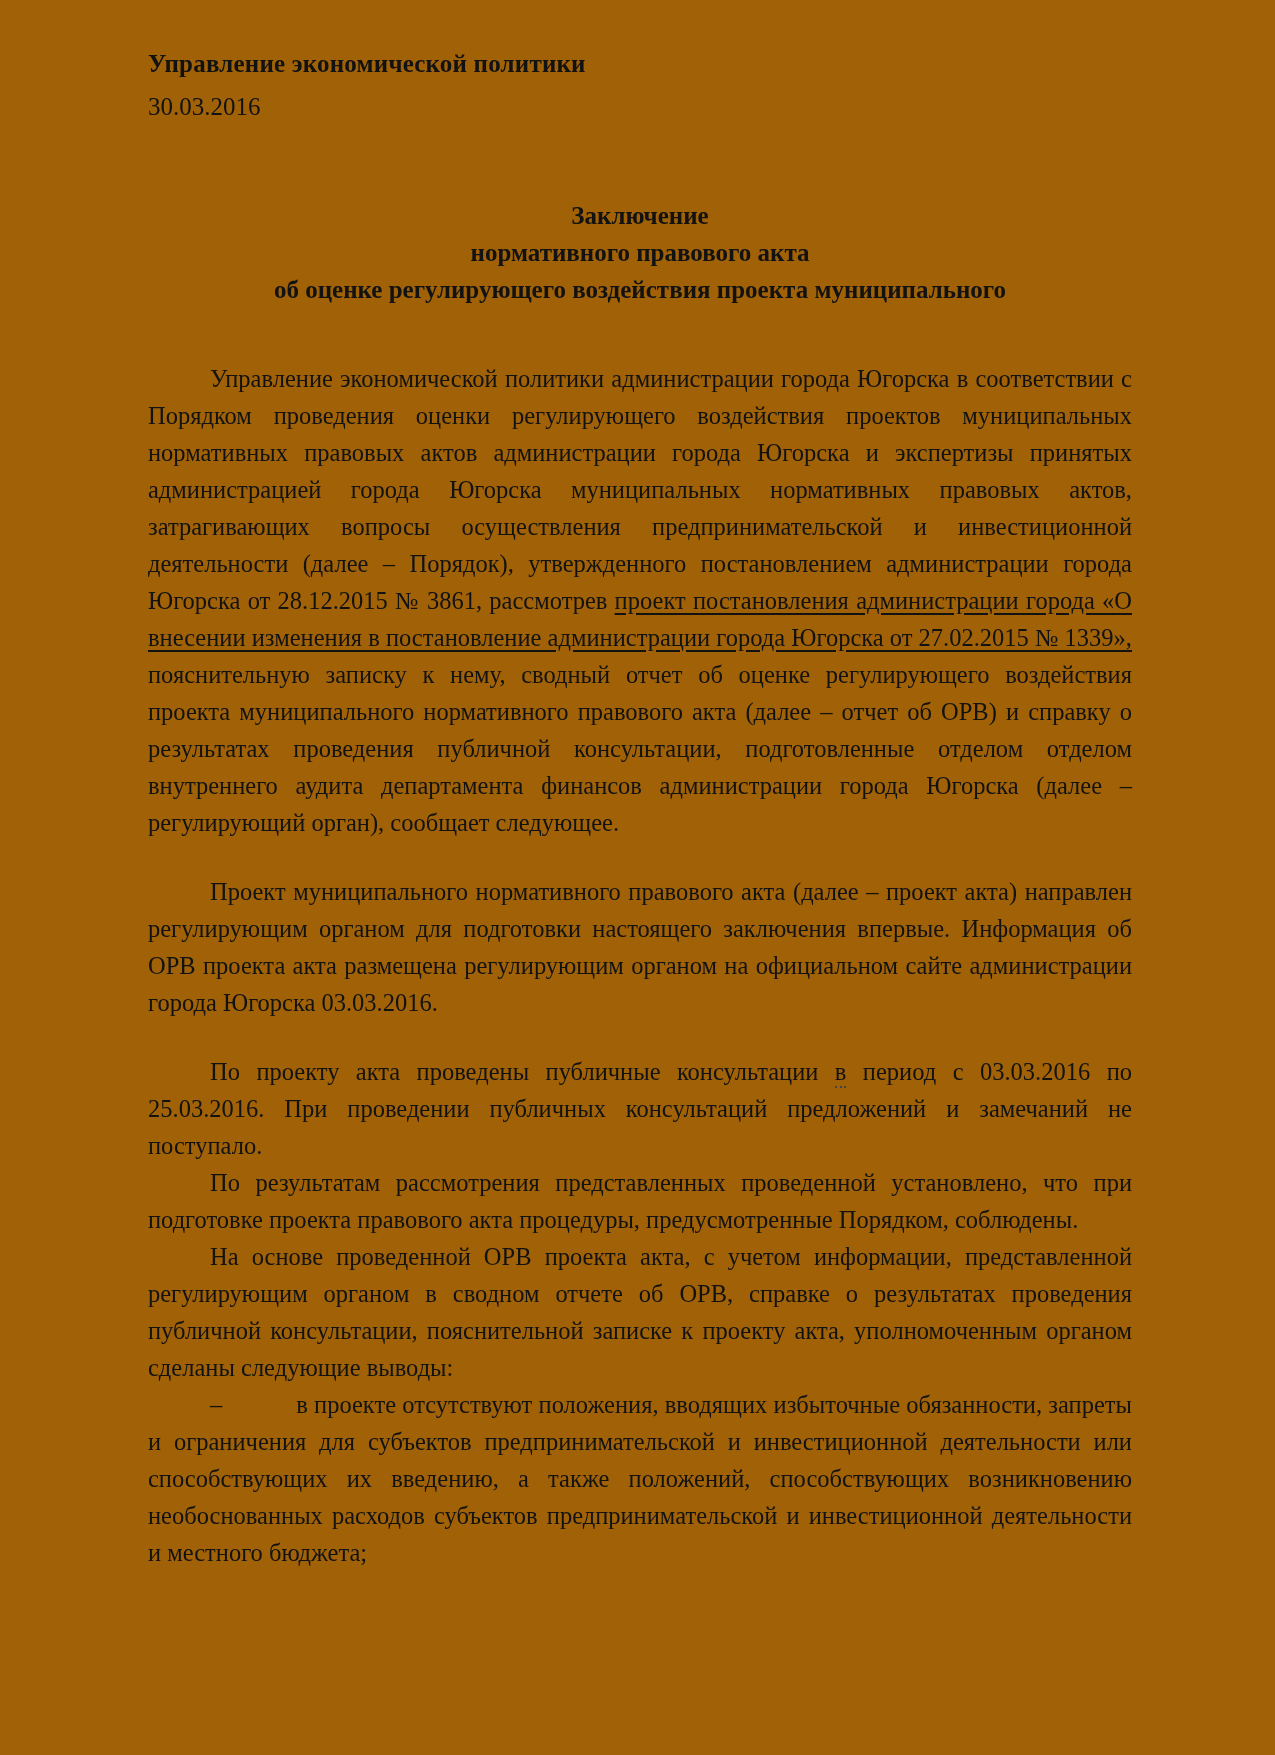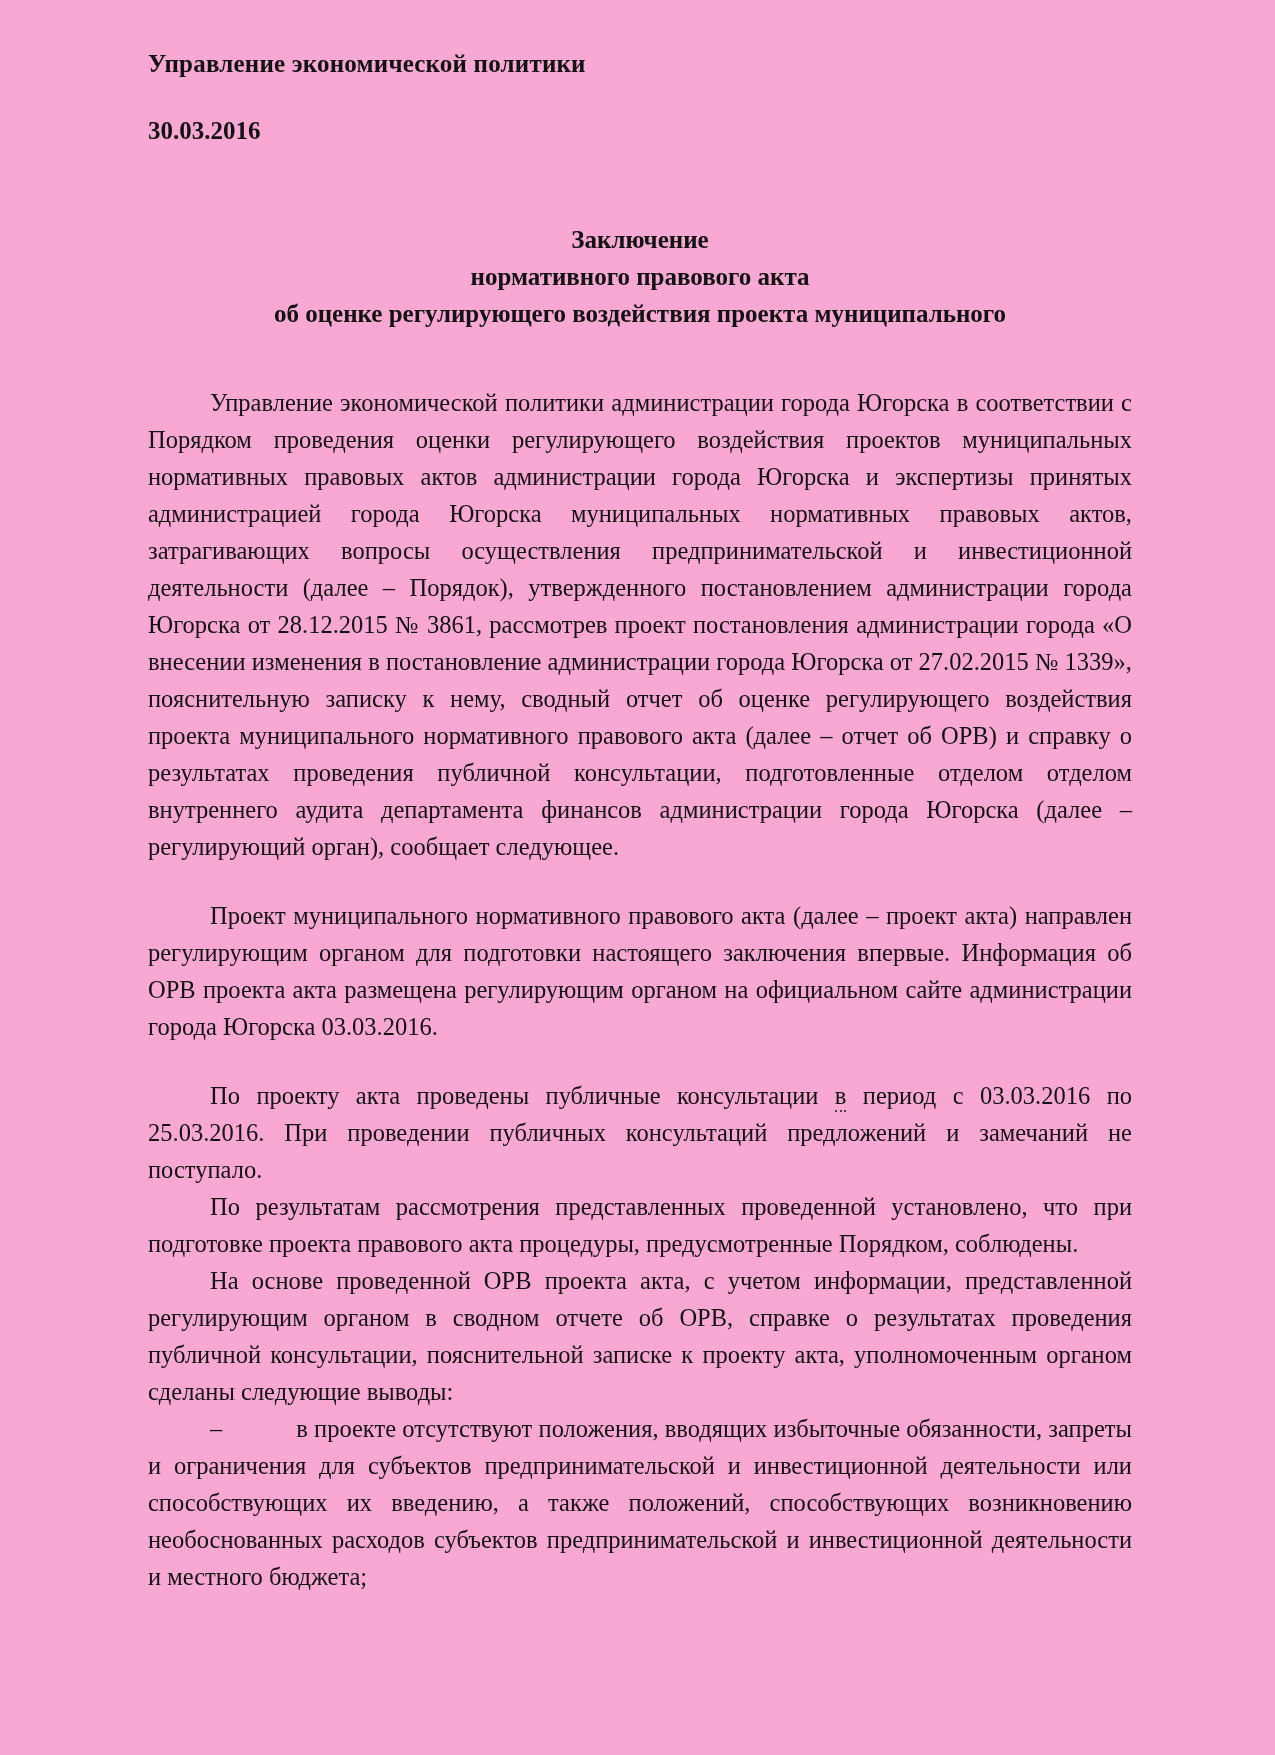--- a/index.html
+++ b/index.html
@@ -5,42 +5,42 @@
   html, body {
     margin: 0;
     padding: 0;
     background: #e8e8e8;
   }
   .page {
     position: relative;
     width: 1275px;
     height: 1755px;
     margin: 0 auto;
-    background: #f9a8d4;
+    background: #a16207;
     font-family: "Liberation Serif", "DejaVu Serif", serif;
     color: #121212;
     overflow: hidden;
     box-sizing: border-box;
   }
   .content {
     position: absolute;
     left: 148px;
     top: 0;
     width: 984px;
   }
   .org-name {
     margin-top: 50px;
     font-size: 25px;
     font-weight: bold;
     letter-spacing: 0.2px;
   }
   .doc-date {
-    margin-top: 39px;
+    margin-top: 15px;
     font-size: 25px;
-    font-weight: bold;
+    font-weight: normal;
   }
   .doc-title {
     margin-top: 76px;
     text-align: center;
     font-size: 25px;
     font-weight: bold;
     line-height: 37px;
     font-family: Liberation Serif, serif;
   }
   p.body-p {
@@ -51,20 +51,21 @@
     text-align-last: left;
     text-indent: 62px;
   }
   p.first-body {
     margin-top: 52px;
   }
   p.gap-before {
     margin-top: 32px;
   }
   .u-link {
+    text-decoration: underline;
     text-underline-offset: 4px;
   }
   .dot-mark {
     border-bottom: 2px dotted #444;
     padding-bottom: 1px;
   }
   .tab-gap {
     display: inline-block;
     width: 74px;
   }

